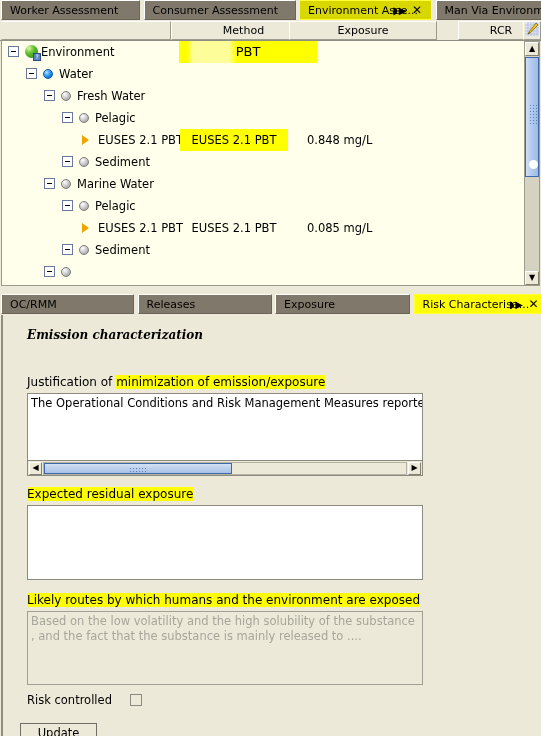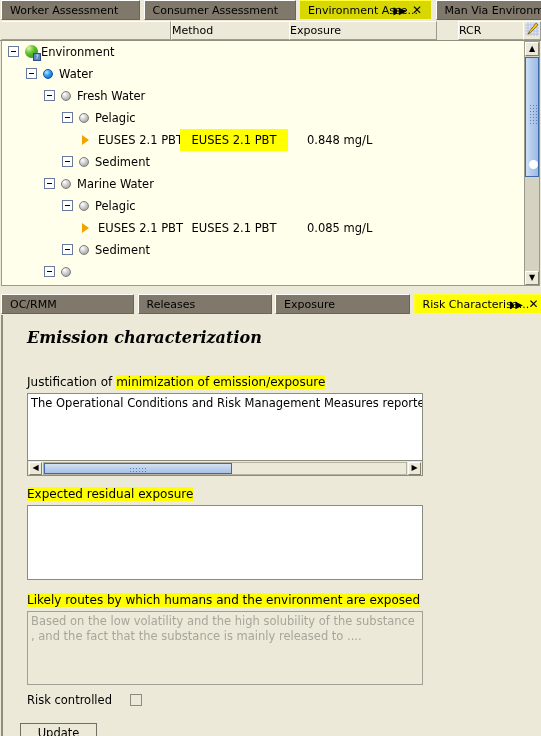--- a/index.html
+++ b/index.html
@@ -61,21 +61,21 @@
   .colheader {
     position: relative;
     height: 20px;
     background: #ece9d8;
     border-bottom: 1px solid #8f8f82;
   }
   .colheader .cell {
     position: absolute;
     top: 0; height: 19px;
     line-height: 18px;
-    text-align: left;
+    text-align: center;
     background: #ece9d8;
     border: 1px solid #ffffff;
     border-right-color: #9b9b8e;
     border-bottom-color: #9b9b8e;
     font-size: 11px;
     overflow: hidden;
   }
   .colheader .cell.blank { border-left-color: #ece9d8; }
   .colheader .iconcell {
     position: absolute;
@@ -228,21 +228,21 @@
   .form-area {
     position: absolute;
     left: 1px; top: 21px;
     width: 539px; height: 421px;
     background: #ece9d8;
     border-left: 2px solid #8d8d80;
   }
   .section-title {
     position: absolute;
     left: 24px; top: 13px;
-    font-size: 16px;
+    font-size: 12px;
     font-weight: bold;
     font-style: italic;
     font-family: "DejaVu Serif", serif;
     text-align: right;
   }
   .fieldlabel {
     position: absolute;
     font-size: 12px;
     white-space: nowrap;
   }
@@ -385,20 +385,21 @@
 
   <div class="treebody">
 
   <div class="trow">
         <div class="exp" style="left: 6px;"></div>
         <div class="globe" style="left: 23px;">
           <div class="ball"></div>
           <div class="badge">?</div>
         </div>
         <div class="tlabel" style="left: 39px;">Environment</div>
+        <div class="cellval hl-streak" style="left: 177px; width: 138px; text-align: center; font-size: 13px;">PBT</div>
       </div>
       <div class="trow">
         <div class="exp" style="left: 24px;"></div>
         <div class="sphere blue" style="left: 41px;"></div>
         <div class="tlabel" style="left: 57px;">Water</div>
       </div>
       <div class="trow">
         <div class="exp" style="left: 42px;"></div>
         <div class="sphere grey" style="left: 59px;"></div>
         <div class="tlabel" style="left: 75px;">Fresh Water</div>

